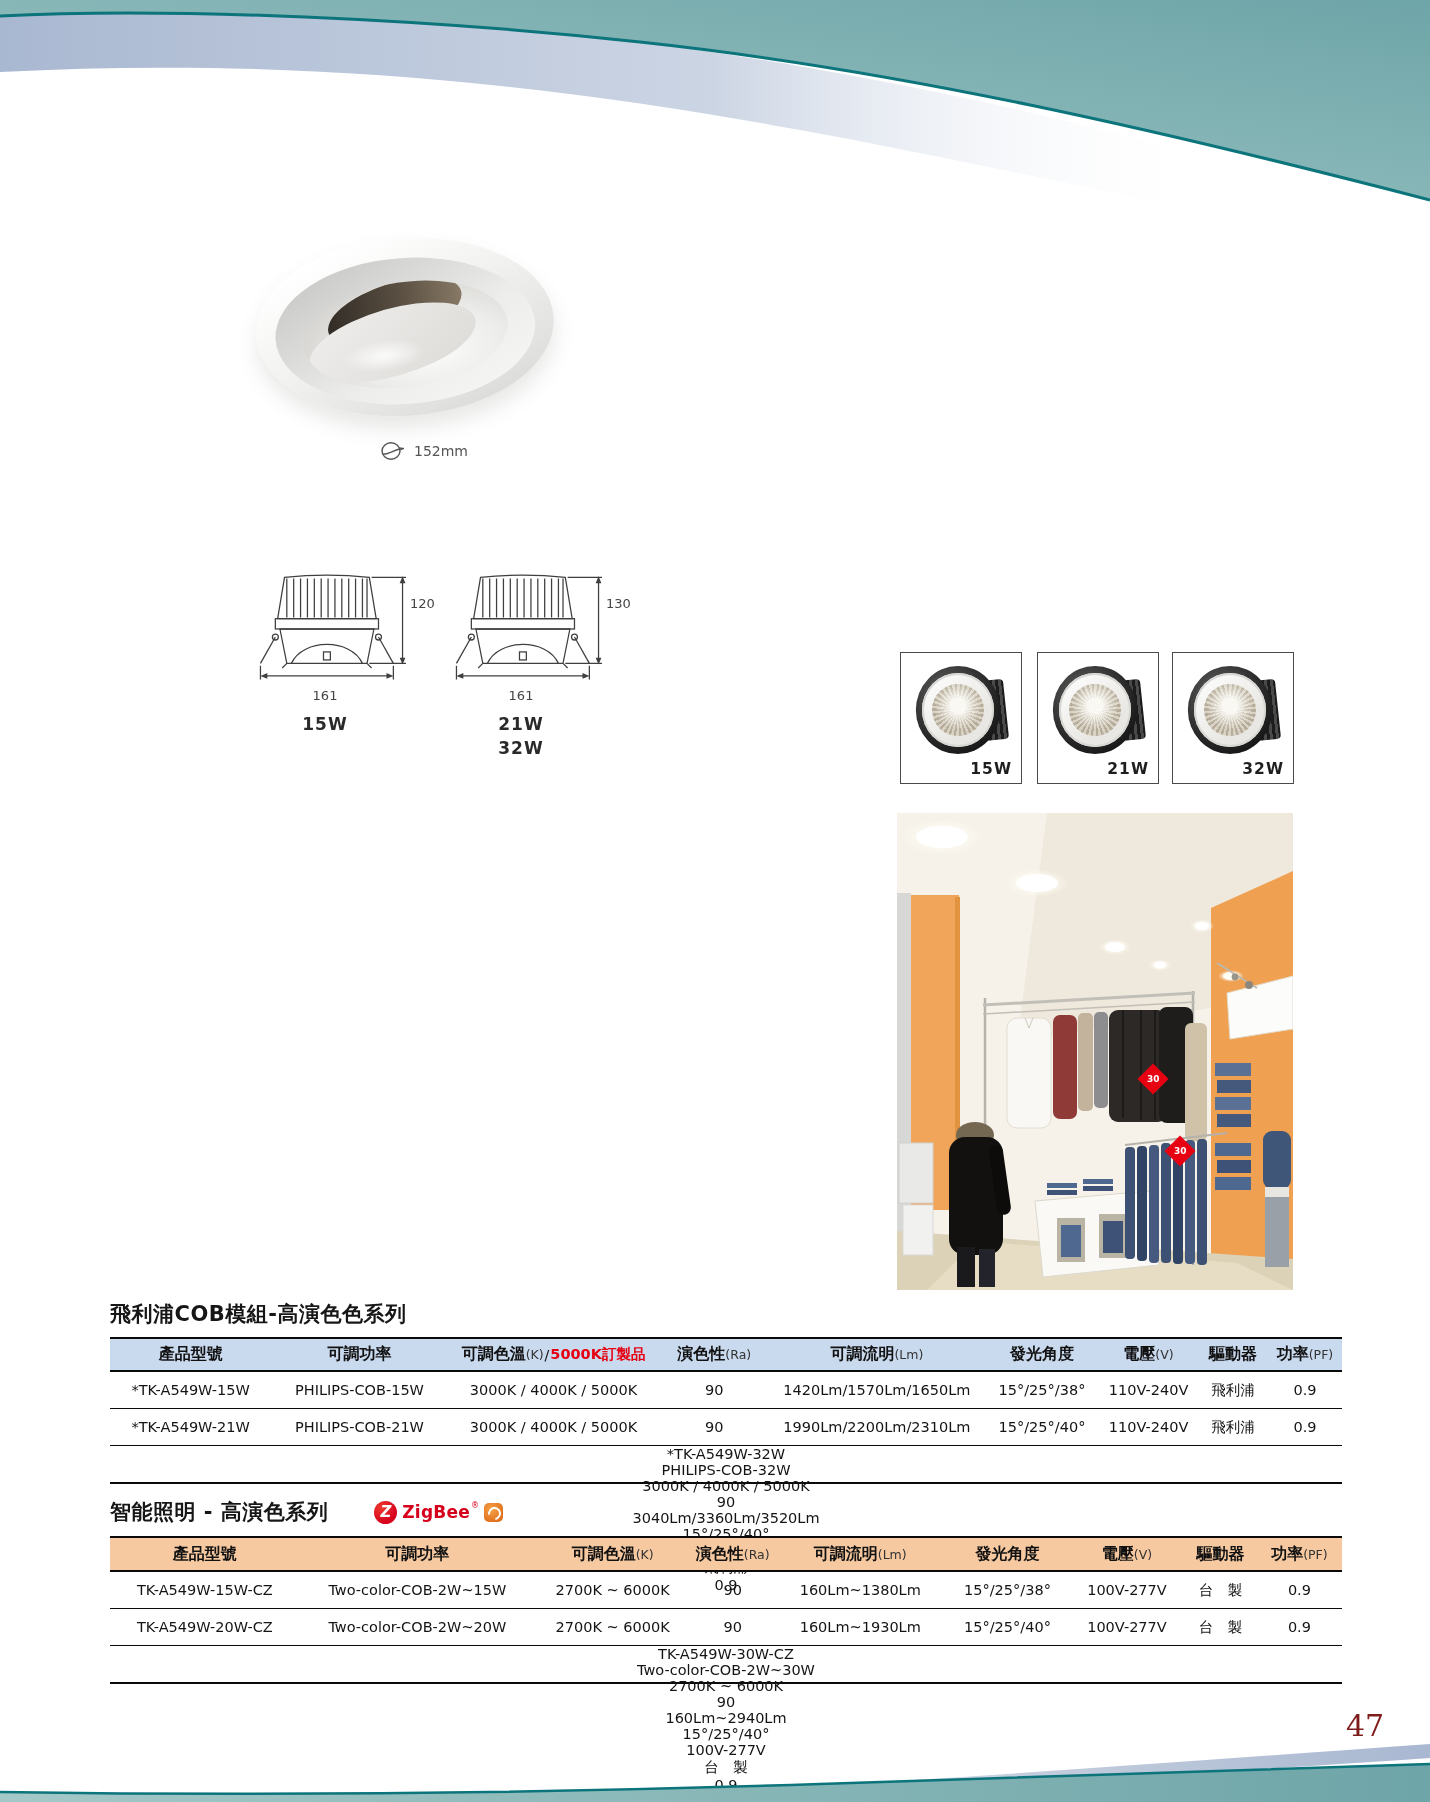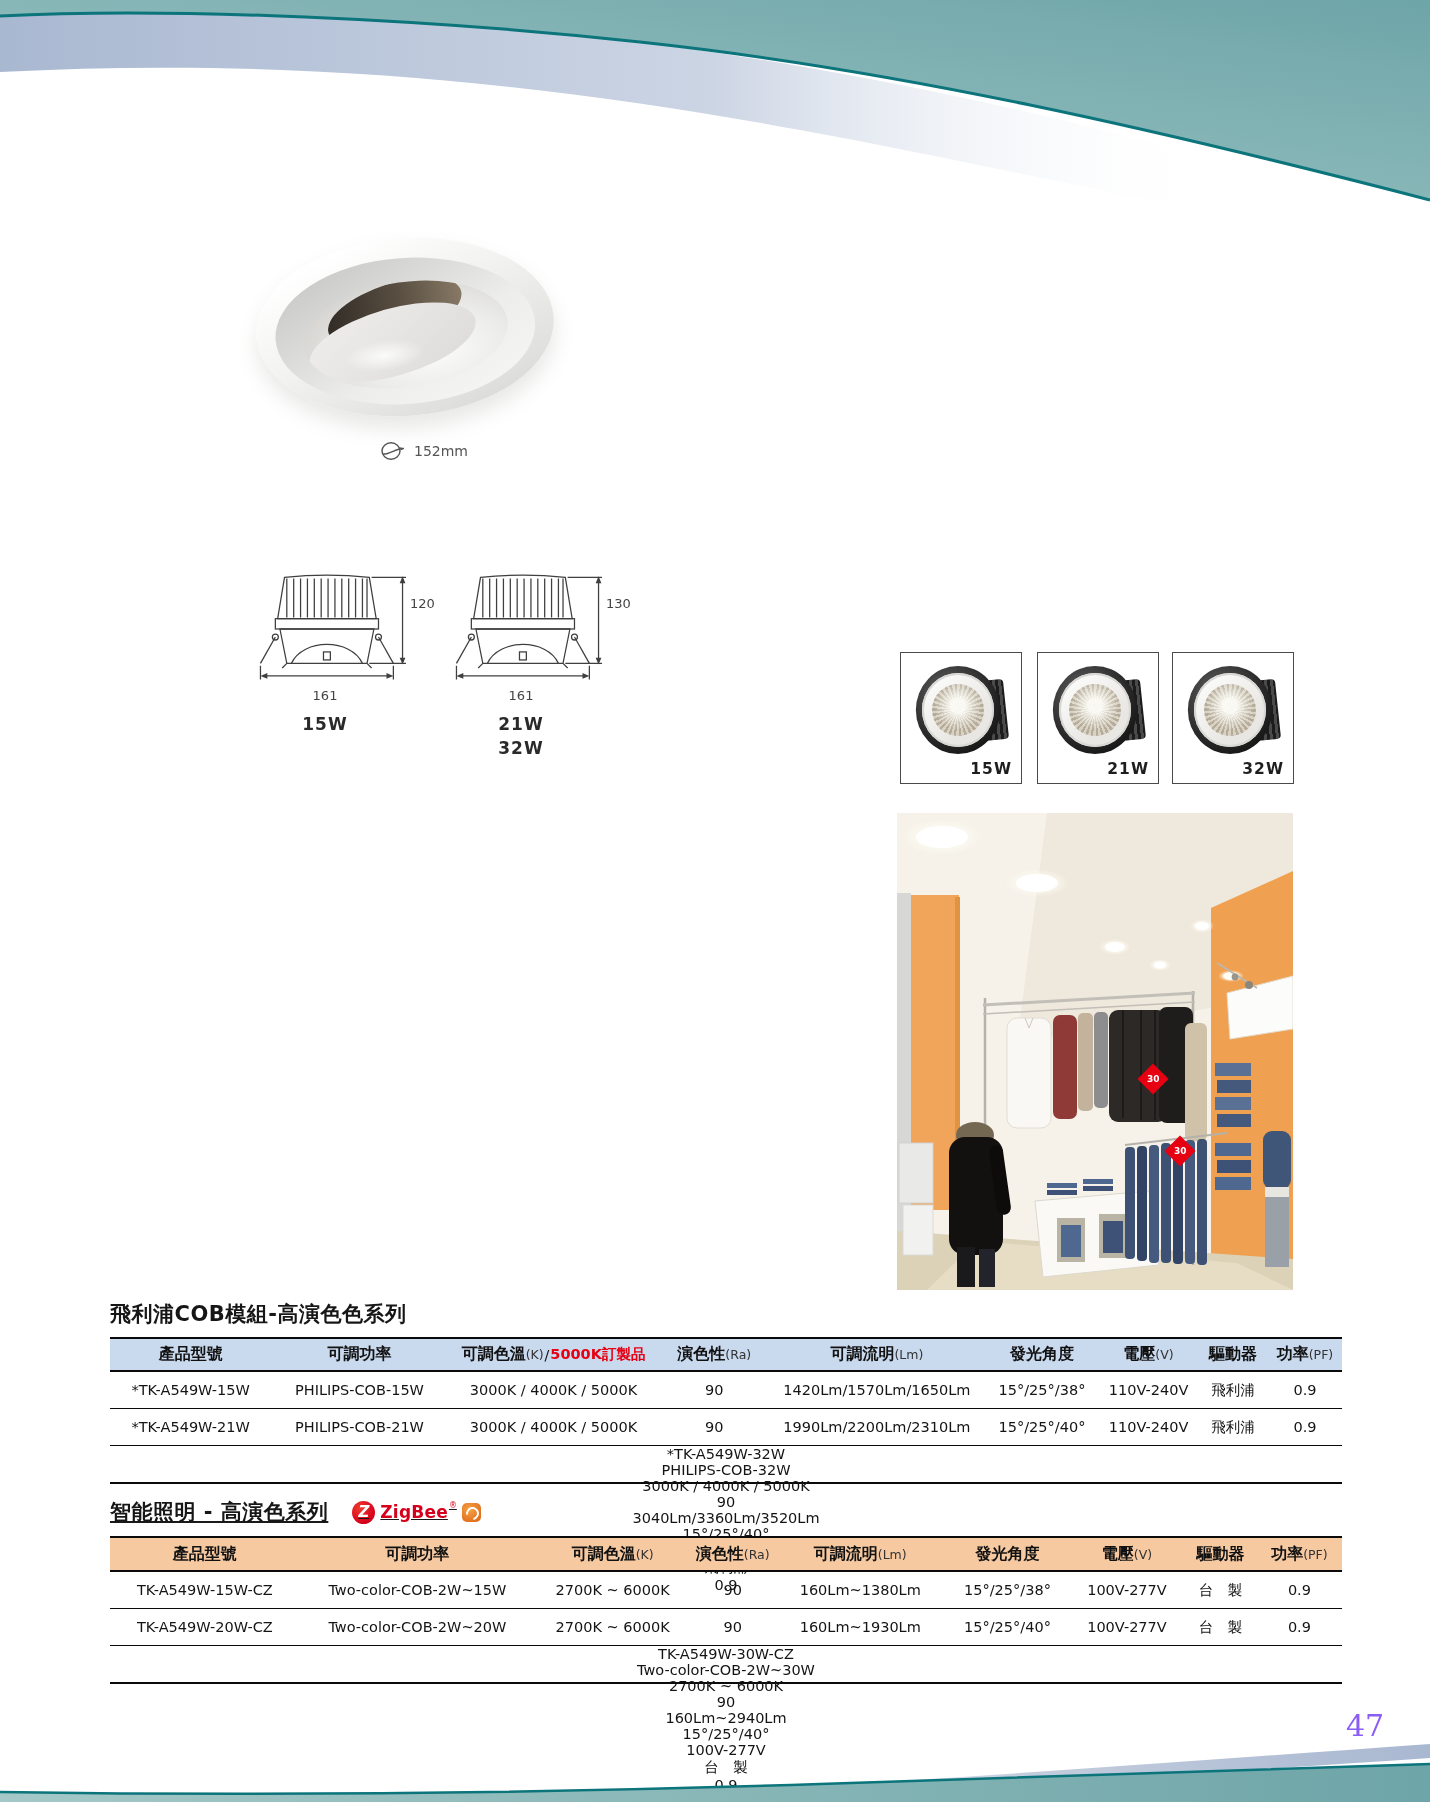--- a/index.html
+++ b/index.html
@@ -61,21 +61,21 @@
 
   
   .store{position:absolute;left:897px;top:813px;width:396px;height:477px;overflow:hidden;}
   .store svg{width:396px;height:477px;}
   .sale-tag{position:absolute;width:22px;height:22px;background:var(--note-red,#cf2a24);
       transform:rotate(45deg);display:flex;align-items:center;justify-content:center;}
   .sale-tag span{transform:rotate(-45deg);color:#fff;font-weight:700;font-size:9px;}
 
   
   .sec-title{position:absolute;left:110px;font-weight:700;font-size:21px;color:#161616;letter-spacing:.5px;}
-  .sec2-row{position:absolute;left:110px;top:1498px;display:flex;align-items:center;gap:24px;text-decoration:underline;}
+  .sec2-row{position:absolute;left:110px;top:1498px;display:flex;align-items:center;gap:46px;}
   .sec2-row .t{font-weight:700;font-size:21px;color:#161616;letter-spacing:.5px;}
   .zigbee{display:flex;align-items:center;gap:5px;}
   .zb-circle{width:23px;height:23px;border-radius:50%;background:radial-gradient(circle at 35% 30%,#ef3b2f,var(--zigbee-red,#d6001c) 70%);
       color:#fff;font-weight:700;font-style:italic;font-size:15px;display:flex;align-items:center;justify-content:center;}
   .zb-text{color:var(--zigbee-red,#d6001c);font-weight:700;font-size:17px;letter-spacing:.2px;}
   .zb-reg{color:var(--zigbee-red,#d6001c);font-size:8px;align-self:flex-start;margin-left:-4px;}
   .zb-badge{width:19px;height:19px;border-radius:5px;position:relative;
       background:radial-gradient(circle at 40% 35%,#f6a348,#e2711d 75%);}
   .zb-badge::after{content:"";position:absolute;left:4px;top:4px;width:9px;height:9px;border-radius:50%;
       border:2.5px solid #fff;border-bottom-color:transparent;transform:rotate(35deg);}
@@ -109,21 +109,21 @@
   .t2 .th:nth-child(2),.t2 .td:nth-child(2){width:19.1%;}
   .t2 .th:nth-child(3),.t2 .td:nth-child(3){width:12.6%;}
   .t2 .th:nth-child(4),.t2 .td:nth-child(4){width:6.9%;}
   .t2 .th:nth-child(5),.t2 .td:nth-child(5){width:13.8%;}
   .t2 .th:nth-child(6),.t2 .td:nth-child(6){width:10.1%;}
   .t2 .th:nth-child(7),.t2 .td:nth-child(7){width:9.3%;}
   .t2 .th:nth-child(8),.t2 .td:nth-child(8){width:5.9%;}
   .t2 .th:nth-child(9),.t2 .td:nth-child(9){width:6.9%;}
 
   .page-num{position:absolute;left:1346px;top:1708px;font-family:"DejaVu Serif","Liberation Serif",serif;
-      font-size:30px;color:#8b5cf6;}
+      font-size:30px;color:#7f1d1d;}
 </style>
 </head>
 <body>
 
 <div class="page">
 
   <svg class="header-art" viewBox="0 0 1430 250" preserveAspectRatio="none">
     <defs>
       <linearGradient id="gteal" x1="0" y1="1" x2="1" y2="0">
         <stop offset="0" stop-color="#b0d1d0"></stop>

